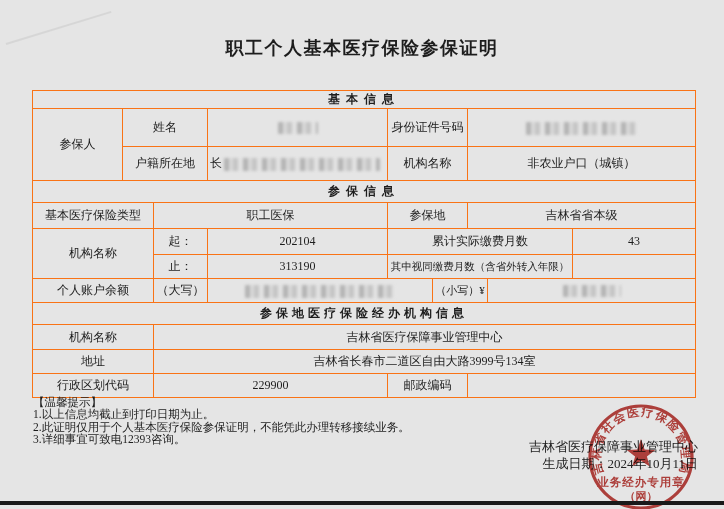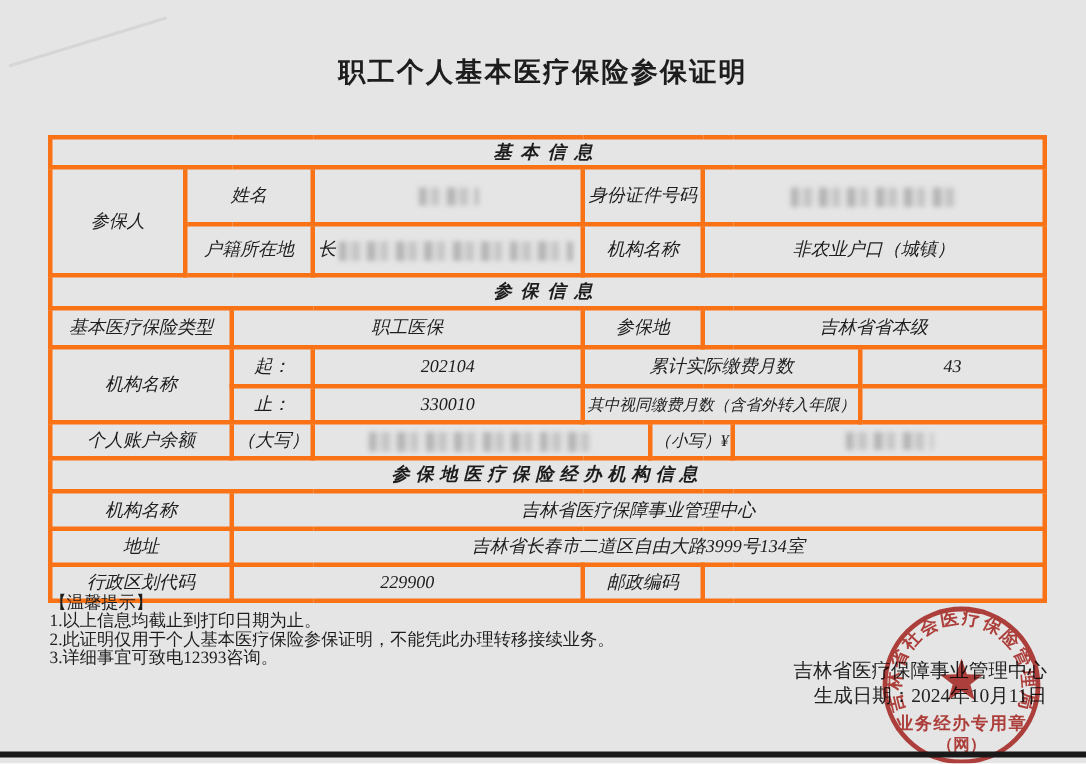--- a/index.html
+++ b/index.html
@@ -5,22 +5,22 @@
   html,body{margin:0;padding:0;background:#fff;}
   .page{position:relative;width:724px;height:509px;background:#e5e5e5;overflow:hidden;
         font-family:"Liberation Serif","DejaVu Serif",serif;color:#1d1d1d;}
   .scan-edge{position:absolute;left:6px;top:43px;width:110px;height:2px;background:#d3d3d3;
         transform:rotate(-17deg);transform-origin:left center;opacity:.85;}
   .title{position:absolute;top:36px;left:0;width:100%;margin:0;text-align:center;
         font-size:18px;font-weight:bold;letter-spacing:1.5px;}
   .voucher{position:absolute;left:32px;top:68px;font-size:11.5px;letter-spacing:.5px;}
   .tablewrap{position:absolute;left:32px;top:90px;width:663px;}
   table{border-collapse:collapse;table-layout:fixed;width:100%;}
-  td{border:3px solid #f97316;font-size:12px;text-align:center;vertical-align:middle;
-     padding:0 2px;overflow:hidden;white-space:nowrap;font-style:italic;}
+  td{border:1px solid #f97316;font-size:12px;text-align:center;vertical-align:middle;
+     padding:0 2px;overflow:hidden;white-space:nowrap;}
   td.hdr{font-weight:bold;letter-spacing:6px;}
   td.hdr3{letter-spacing:4px;}
   td.tight{font-size:10.5px;letter-spacing:0;padding:0;}
   .blur{display:inline-block;vertical-align:middle;height:12px;border-radius:1px;
      filter:blur(1.6px);opacity:.8;
      background:repeating-linear-gradient(90deg,#a8a8a8 0 5px,#d6d6d6 5px 9px,#bdbdbd 9px 14px,#e2e2e2 14px 19px);}
   .w-name{width:40px;}
   .w-id{width:112px;height:13px;}
   .w-addr{width:156px;height:13px;margin-left:2px;}
   .w-cap{width:150px;height:13px;}
@@ -89,21 +89,21 @@
     <tr style="height:26px">
       <td colspan="2" rowspan="2">机构名称</td>
       <td>起：</td>
       <td>202104</td>
       <td colspan="4">累计实际缴费月数</td>
       <td>43</td>
     </tr>
 
     <tr style="height:24px">
       <td>止：</td>
-      <td>330010</td>
+      <td>313190</td>
       <td colspan="4" class="tight">其中视同缴费月数（含省外转入年限）</td>
       <td></td>
     </tr>
 
     <tr style="height:24px">
       <td colspan="2">个人账户余额</td>
       <td>（大写）</td>
       <td colspan="2"><span class="blur w-cap"></span></td>
       <td colspan="2" class="tight" style="font-size:11px">（小写）¥</td>
       <td colspan="2"><span class="blur w-small"></span></td>

